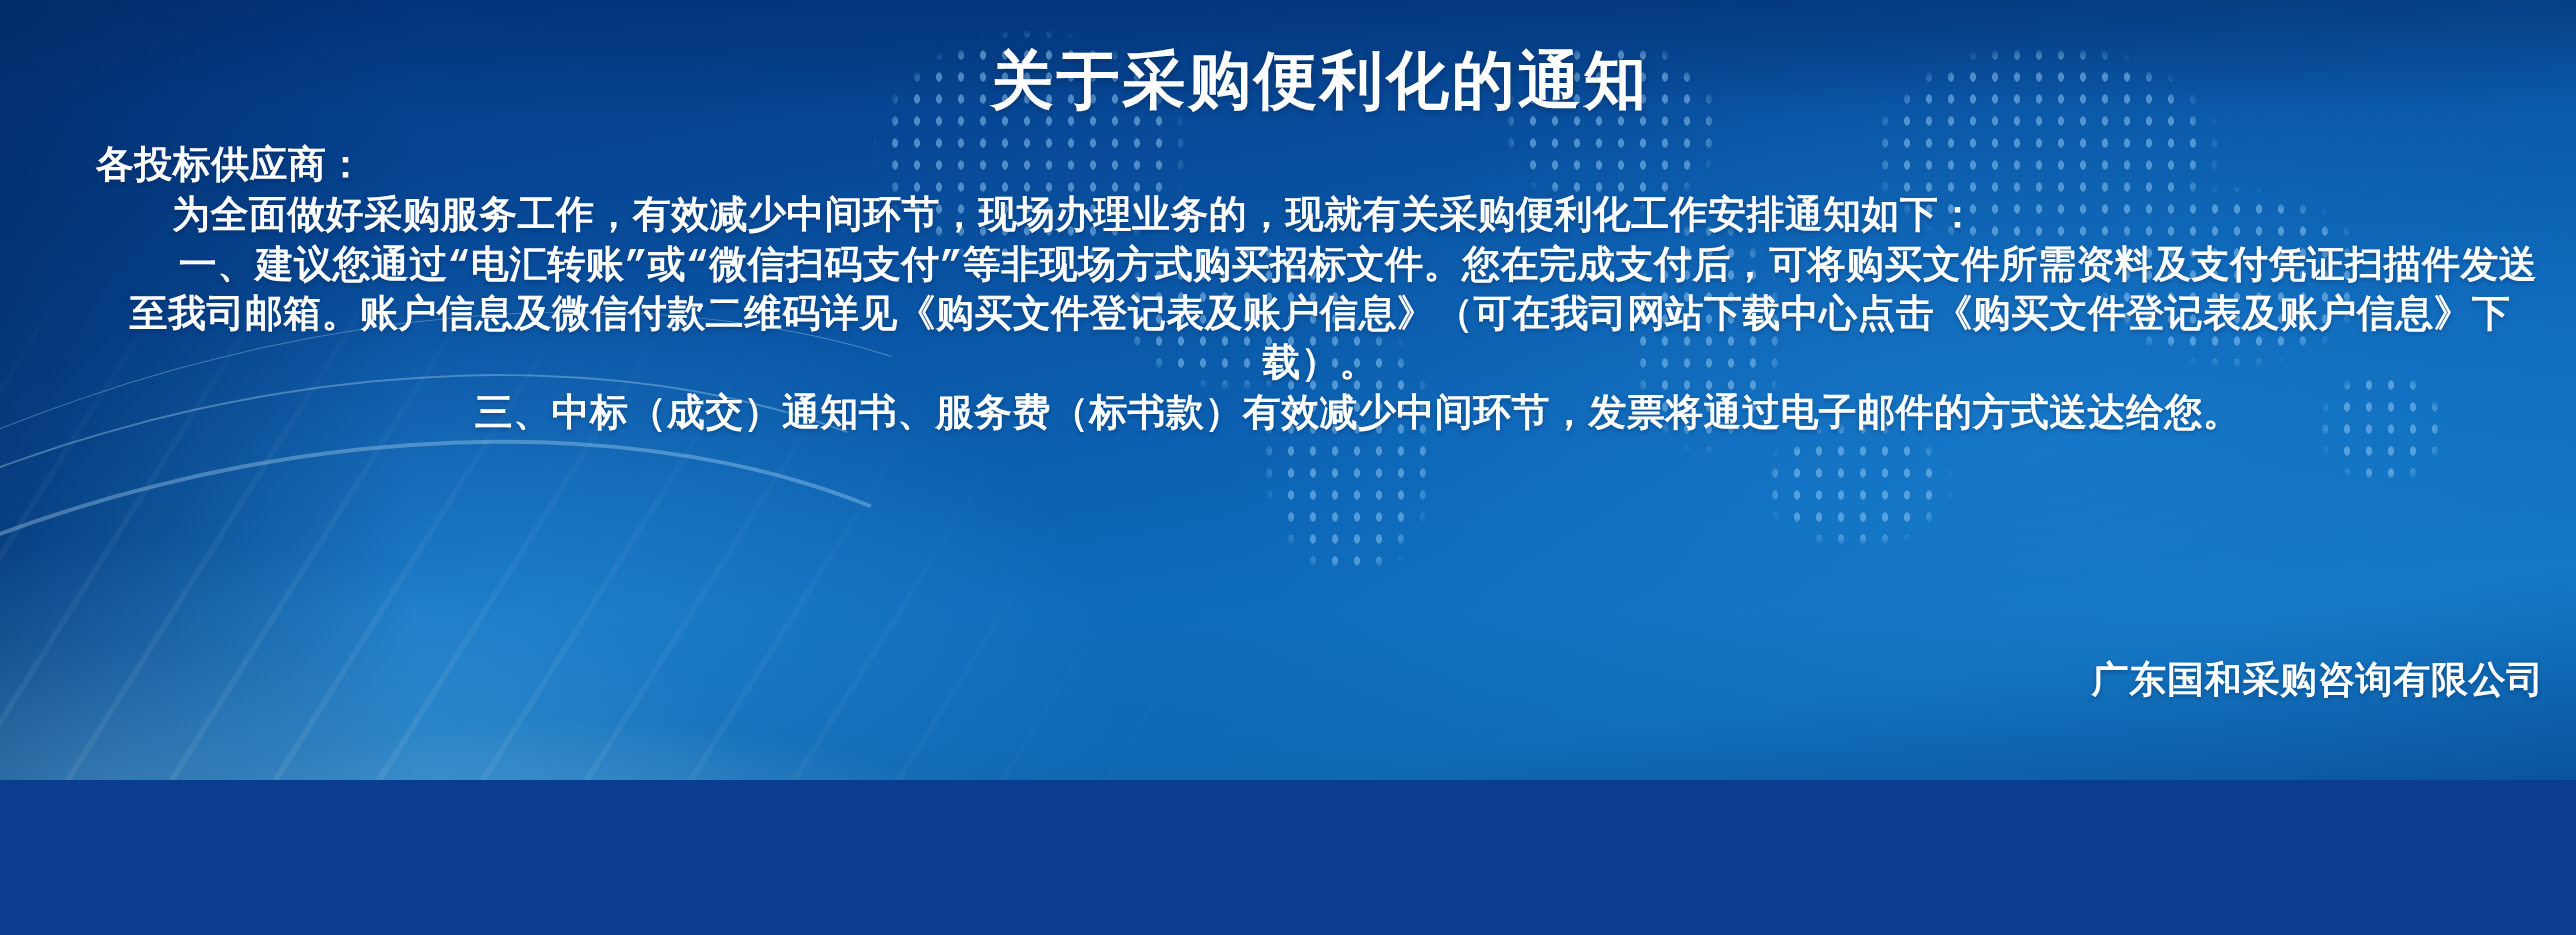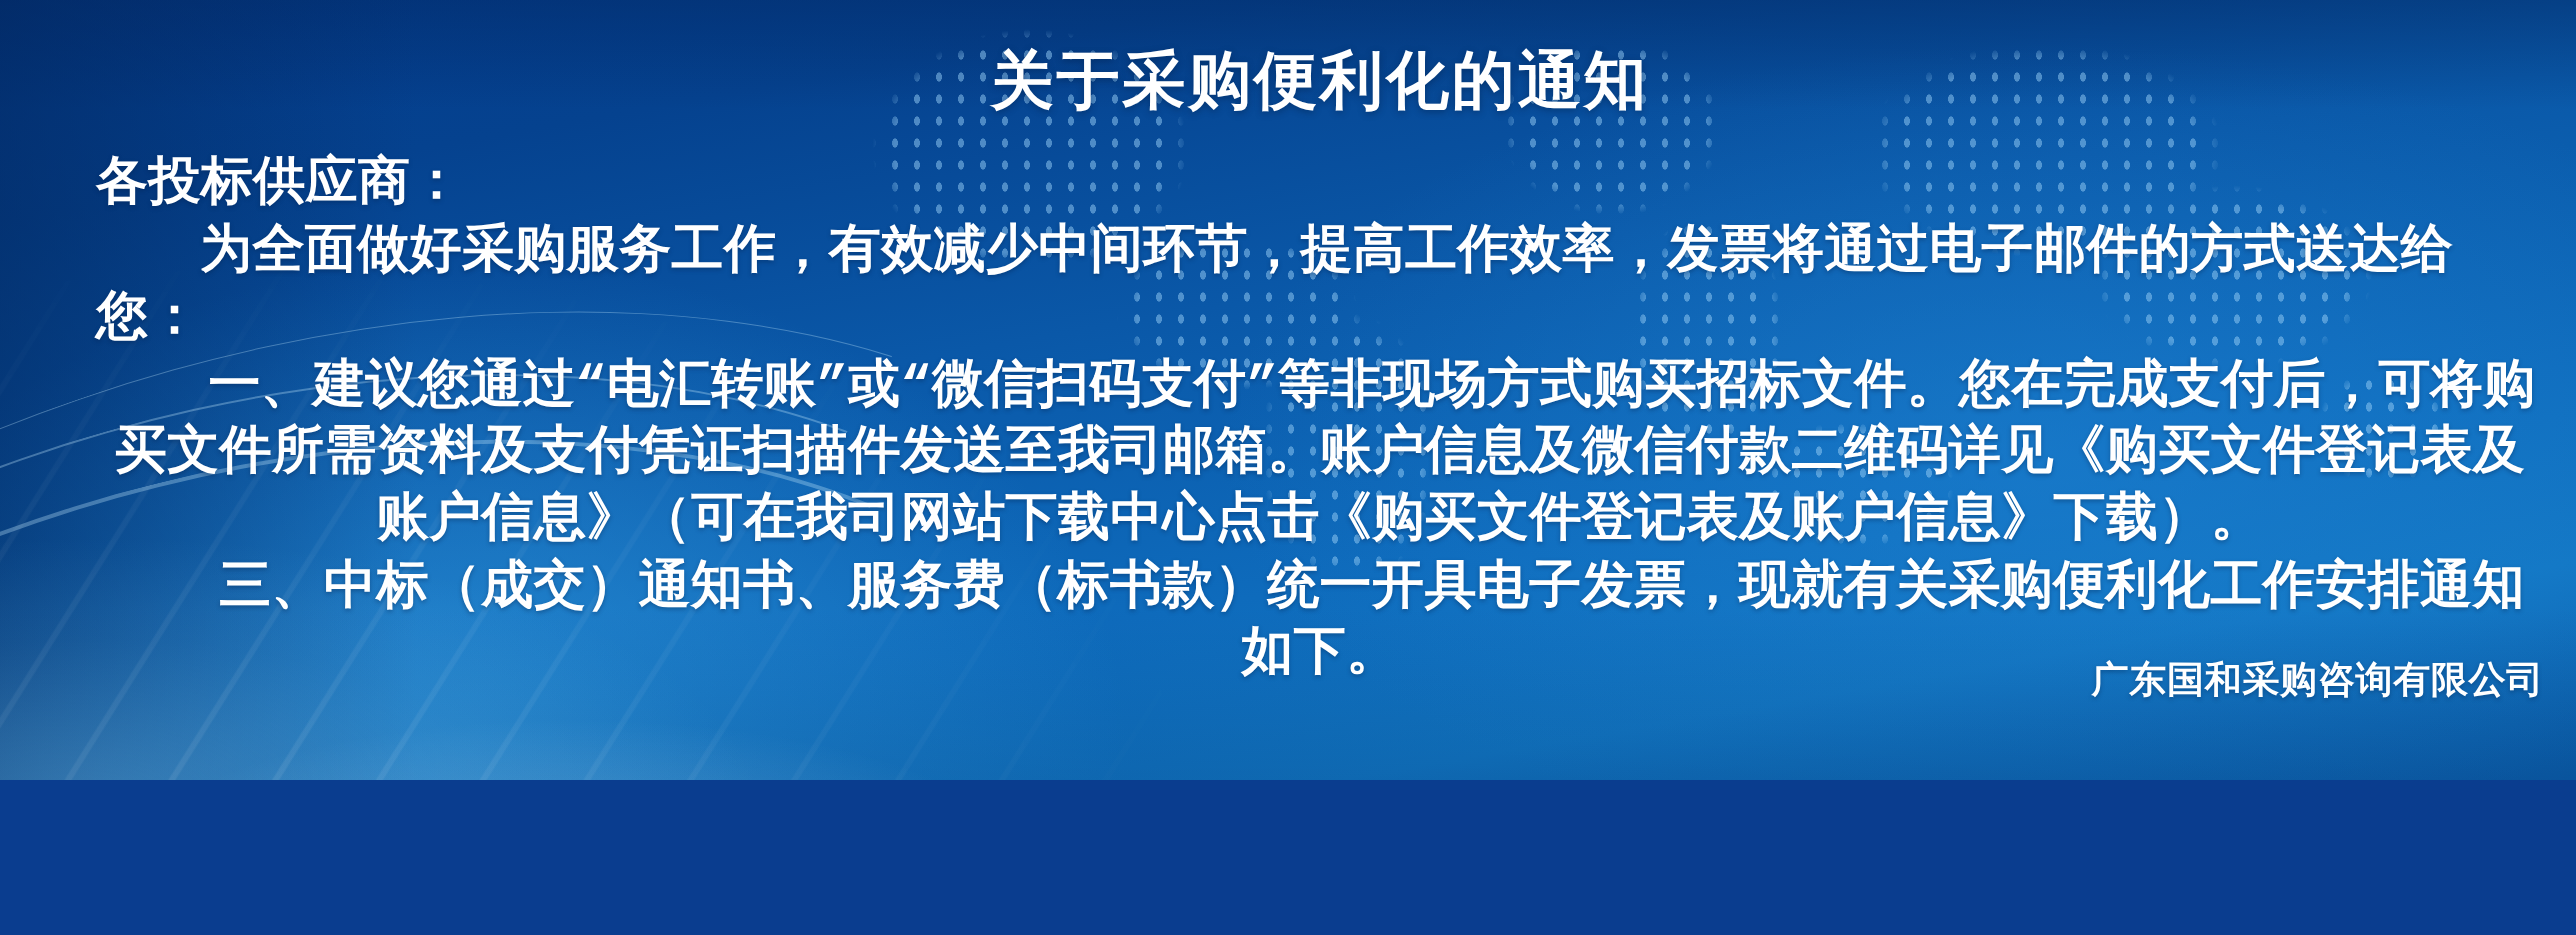--- a/index.html
+++ b/index.html
@@ -107,22 +107,22 @@
     text-align: center;
     font-size: 63px;
     font-weight: bold;
     letter-spacing: 2.9px;
     padding-top: 53px;
     line-height: 1.05;
     text-shadow: 0 2.2px 7.3px rgba(0,30,70,0.45);
   }
 
   #body-block {
-    margin-top: 33px;
-    font-size: 52px;
+    margin-top: 24px;
+    font-size: 38px;
     font-weight: bold;
     line-height: 1.28;
     letter-spacing: 0.4px;
     text-shadow: 0 1.5px 4.4px rgba(0,30,70,0.35);
   }
   .para {
     margin: 0 0 1.5px 0;
     white-space: pre-wrap;
   }
   .para.indent { text-indent: 2em; }
@@ -155,26 +155,26 @@
   <div class="arc a2"></div>
   <div class="arc a3"></div>
 
   <div id="content">
 
     <div id="title">关于采购便利化的通知</div>
 
     <div id="body-block">
       <p class="para flat">各投标供应商：</p>
 
-      <p class="para indent">为全面做好采购服务工作，有效减少中间环节，提高工作效率，发票将通过电子邮件的方式送达给您：</p>
+      <p class="para indent">为全面做好采购服务工作，有效减少中间环节，现场办理业务的，现就有关采购便利化工作安排通知如下：</p>
 
       <p class="para hang">一、建议您通过“电汇转账”或“微信扫码支付”等非现场方式购买招标文件。您在完成支付后，可将购买文件所需资料及支付凭证扫描件发送至我司邮箱。账户信息及微信付款二维码详见《购买文件登记表及账户信息》（可在我司网站下载中心点击《购买文件登记表及账户信息》下载）。</p>
 
 
-      <p class="para hang">三、中标（成交）通知书、服务费（标书款）统一开具电子发票，现就有关采购便利化工作安排通知如下。</p>
+      <p class="para hang">三、中标（成交）通知书、服务费（标书款）有效减少中间环节，发票将通过电子邮件的方式送达给您。</p>
 
 
     </div>
 
     <div id="sign-block">
       <div id="sign-company">广东国和采购咨询有限公司</div>
     </div>
 
   </div>
 </div>

